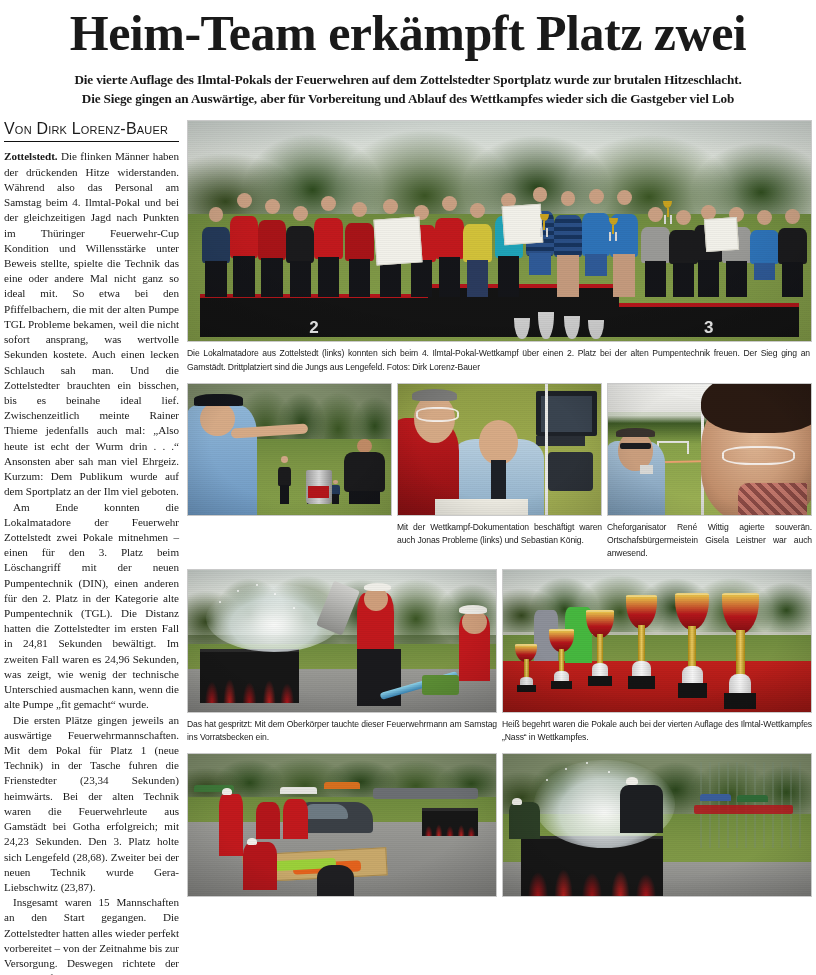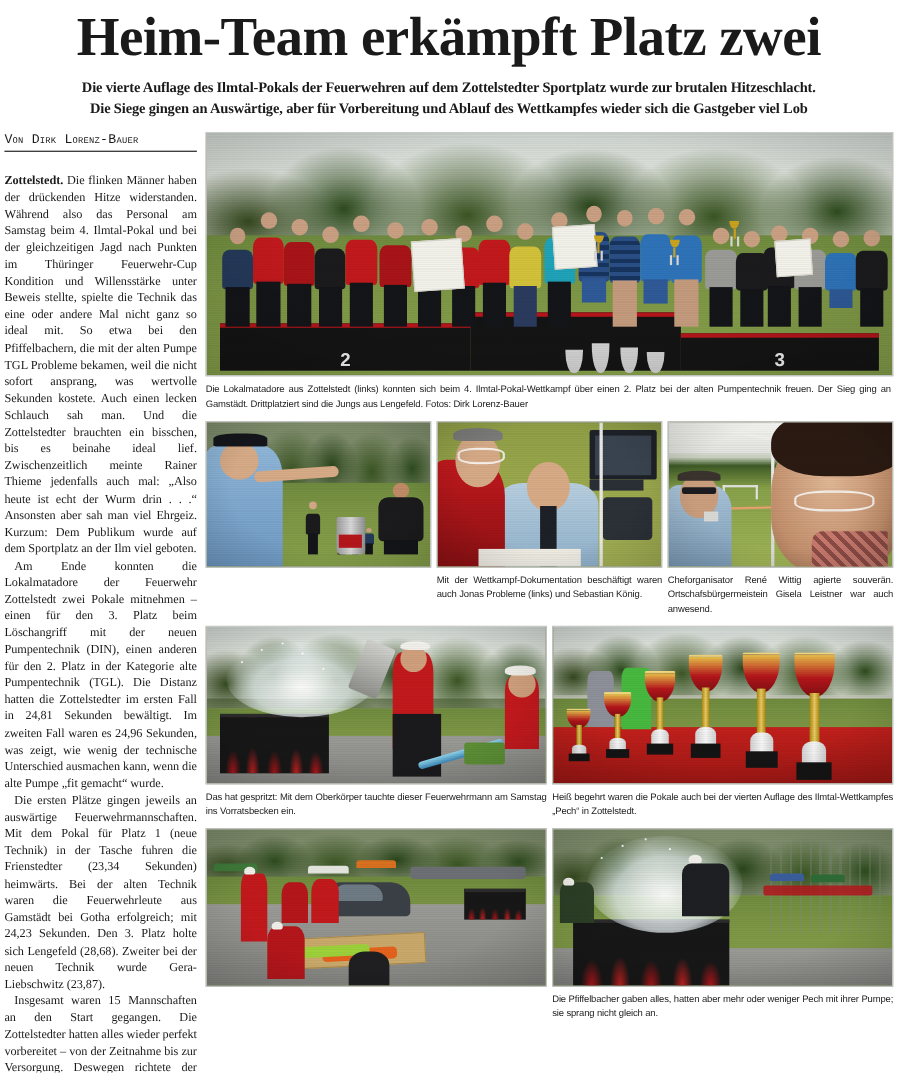--- a/index.html
+++ b/index.html
@@ -57,27 +57,27 @@
     padding-right: 8px;
     box-sizing: border-box;
   }
   .col-right {
     flex: 1 1 auto;
     min-width: 0;
   }
 
   
   .byline {
-    font-family: Liberation Mono, monospace;
+    font-family: Liberation Sans, sans-serif;
     font-variant: small-caps;
-    font-size: 12px;
+    font-size: 16px;
     letter-spacing: 0.2px;
     padding-bottom: 3px;
     border-bottom: 1.5px solid #111;
-    margin-bottom: 19px;
+    margin-bottom: 7px;
     white-space: nowrap;
     overflow: hidden;
   }
 
   
   .article p {
     margin: 0;
     font-size: 11.15px;
     line-height: 1.365;
     text-align: justify;
@@ -704,21 +704,21 @@
               <div class="big-cup" style="left:71%;bottom:2%;width:12%;height:82%;">
                   <span class="bowl"></span>
                   <span class="stem"></span>
                   <span class="base"></span>
                   <span class="plinth"></span>
                 </div>
               <div class="grain"></div>
                 <div class="vignette"></div>
             </div>
           </div>
-          <div class="cap">Heiß begehrt waren die Pokale auch bei der vierten Auflage des Ilmtal-Wettkampfes „Pech“ in Zottelstedt.</div>
+          <div class="cap">Heiß begehrt waren die Pokale auch bei der vierten Auflage des Ilmtal-Wettkampfes „Nass“ in Wettkampfes.</div>
         </div>
       </div>
 
       <div class="row row2">
 
         <div class="cell">
           <div class="photo r3-photo">
             <div class="ph-inner">
               <div class="trees" style="height:34%;"></div>
               <div class="grass" style="height:70%;"></div>
@@ -769,19 +769,18 @@
               <div class="spray" style="left:34%;top:12%;"></div>
               <div class="spray" style="left:42%;top:22%;"></div>
               <div class="helmet" style="left:40%;top:16%;width:12px;height:8px;"></div>
               <div style="position:absolute;left:38%;top:22%;width:14%;height:34%;background:#1d1f22;border-radius:20% 20% 0 0;"></div>
               <div style="position:absolute;left:2%;top:34%;width:10%;height:26%;background:#2c3e26;border-radius:24% 24% 0 0;"></div>
               <div class="helmet" style="left:3%;top:31%;"></div>
               <div class="grain"></div>
                 <div class="vignette"></div>
             </div>
           </div>
-          <div class="cap">Die Pfiffelbacher gaben alles, hatten aber mehr oder weniger Pech mit ihrer Pumpe; sie sprang nicht gleich an.</div>
         </div>
       </div>
 
     </div>
   </div>
 </div>
 
 </body></html>

